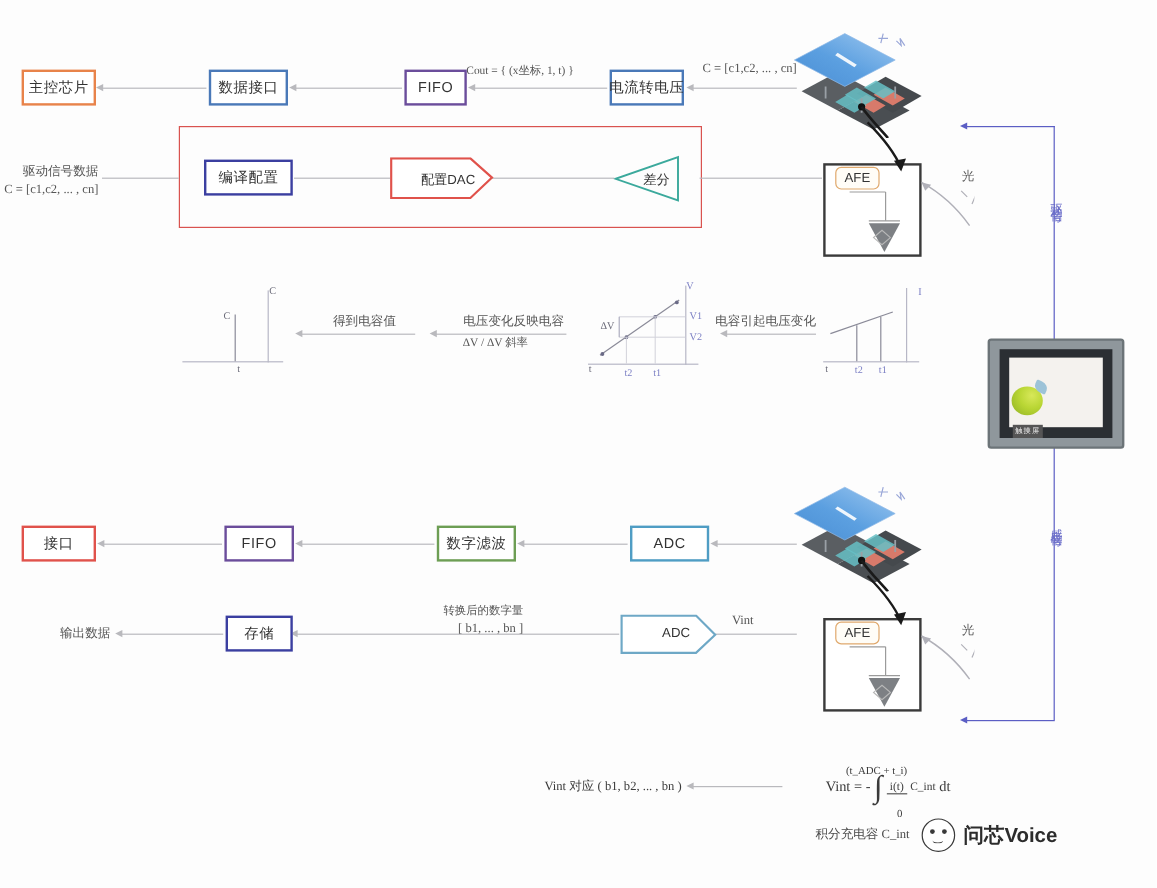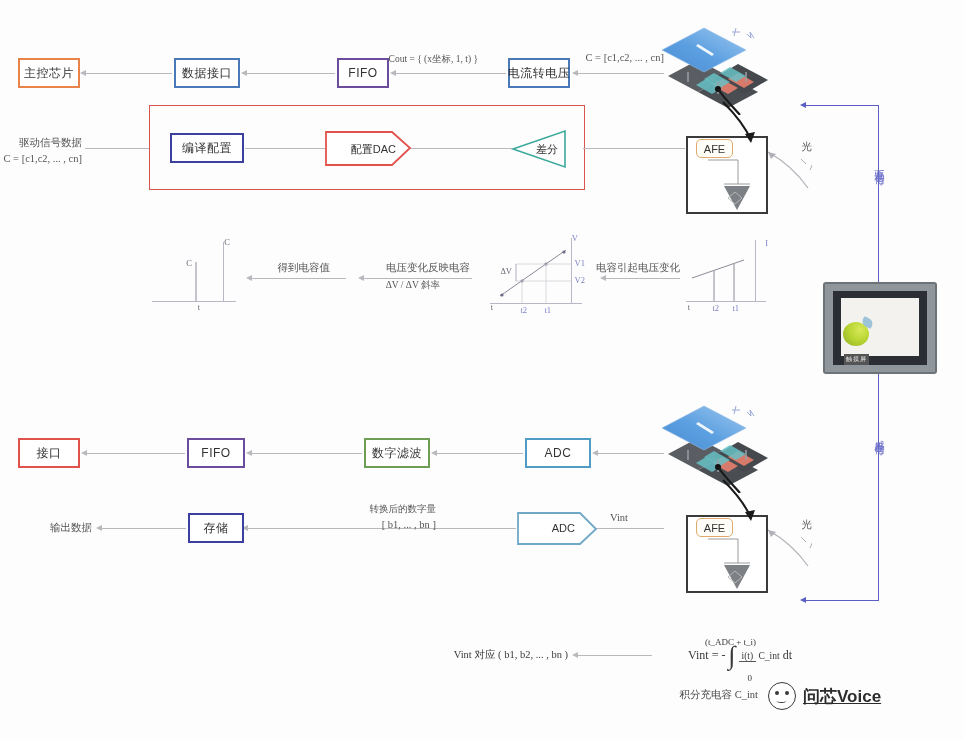--- a/index.html
+++ b/index.html
@@ -106,21 +106,21 @@
     position:absolute;font-family:"Liberation Serif", serif;
     font-size:12px;color:#3a3a3a;white-space:nowrap;
   }
   .formula .frac{display:inline-block;text-align:center;vertical-align:middle;font-size:9.5px;line-height:1.15;}
   .formula .frac .num{border-bottom:1px solid #555;padding:0 3px;}
   .intsign{font-size:26px;vertical-align:middle;line-height:0.6;}
 
   
   .watermark{
     position:absolute;display:flex;align-items:center;gap:7px;
-    color:#2c2c2c;font-size:17px;font-weight:bold;letter-spacing:0px;text-decoration:underline;
+    color:#2c2c2c;font-size:17px;font-weight:bold;letter-spacing:0px;
   }
   .wm-logo{
     width:26px;height:26px;border-radius:50%;
     background:#ffffff;border:1.5px solid #3a3a3a;
     position:relative;
   }
   .wm-logo::before,.wm-logo::after{
     content:"";position:absolute;width:4px;height:4px;border-radius:50%;background:#3a3a3a;top:8px;
   }
   .wm-logo::before{left:6px;}

